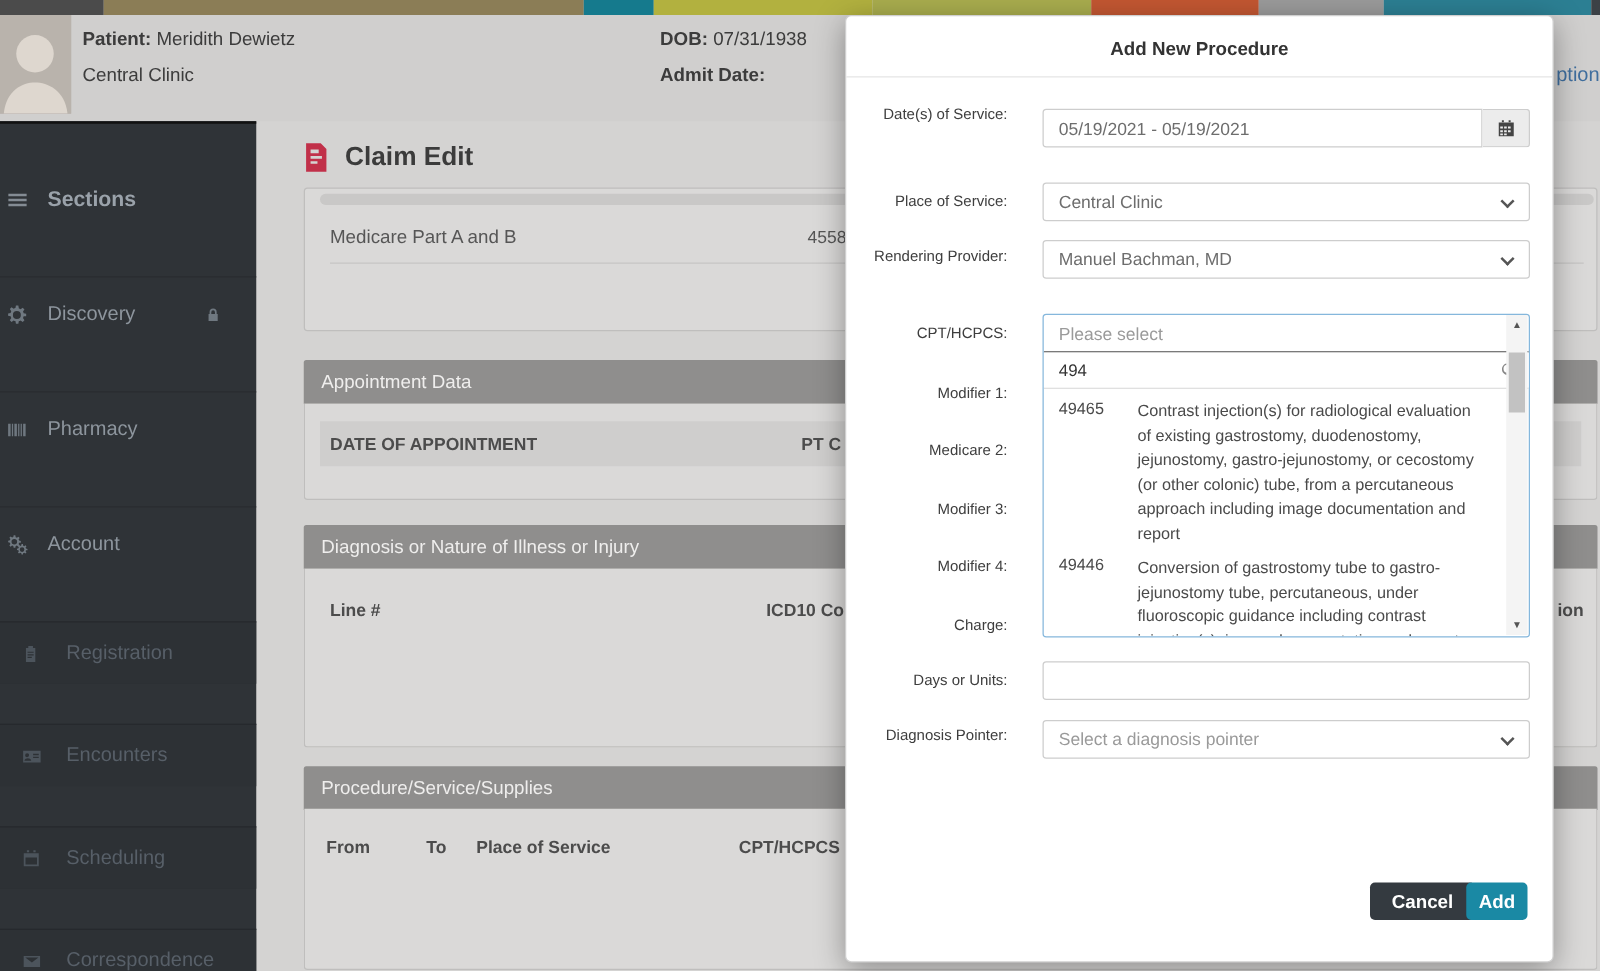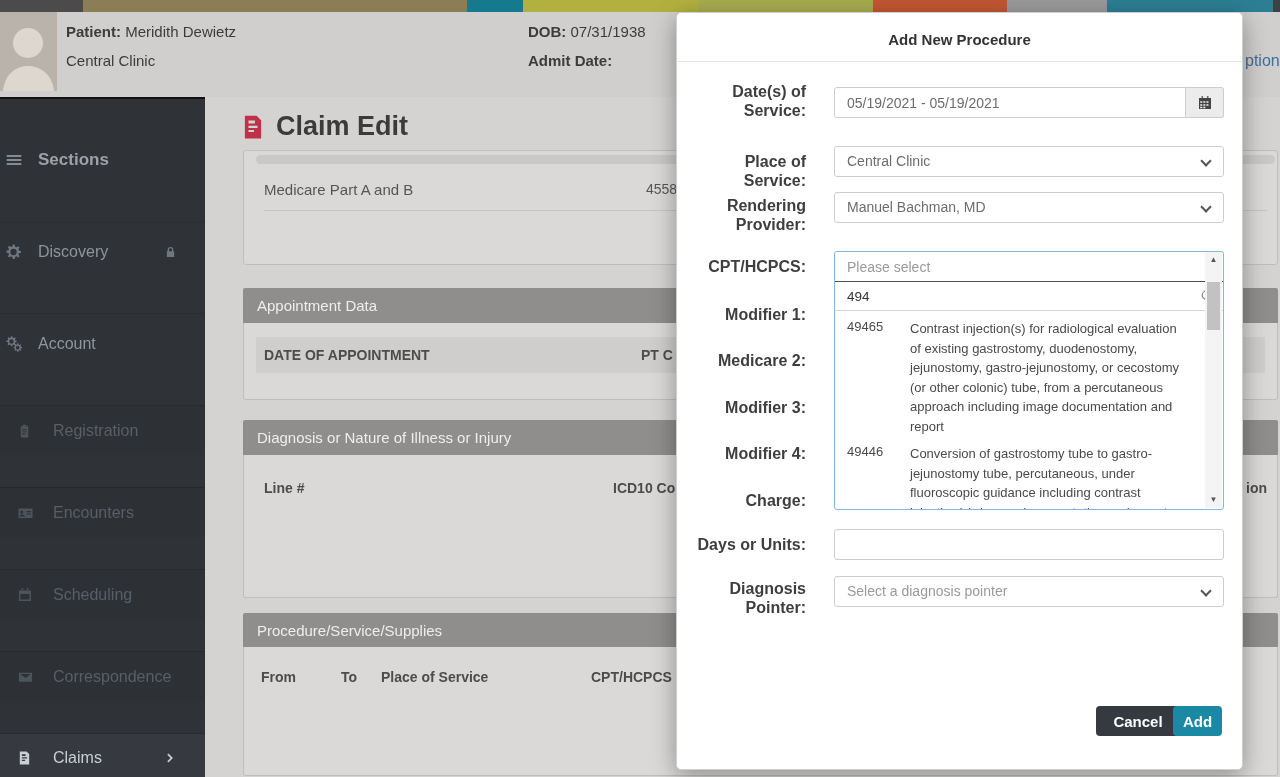--- a/index.html
+++ b/index.html
@@ -40,21 +40,21 @@
   .nav-item.sub .nav-label { left:53px; }
   .icon.trail { left:auto !important; right:28px; }
   .nav-item.active { background:#363a40; border-bottom:1px dotted #8a8a8a; }
   .nav-item.active .nav-label { color:#c7ced5; }
   .nav-item.active .icon { color:#c7ced5; }
 
   
   #main { position:absolute; left:205px; top:97px; width:1075px; height:680px; background:#d4d3d2; z-index:1; }
   #page-title-row { position:absolute; left:35px; top:14px; display:flex; align-items:center; }
   #page-title-icon { color:#c13049; margin-right:10px; }
-  #page-title { font-size:27px; font-weight:700; color:#3b3b3b; }
+  #page-title { font-size:21px; font-weight:700; color:#3b3b3b; }
   .panel { position:absolute; left:38px; width:1035px; background:#dad9d8; border:1px solid #bfbebd; border-radius:3px; }
   #insurance-panel { top:53px; height:115px; }
   #insurance-scrollbar { position:absolute; left:12px; right:2px; top:4px; height:9px; background:#c9c8c7; border-radius:5px; }
   #insurance-row { position:absolute; left:20px; right:10px; top:22px; height:38px; border-bottom:1px solid #c6c5c4; }
   #insurance-plan { position:absolute; left:0; top:8px; font-size:15px; color:#565656; }
   #insurance-number { position:absolute; left:382px; top:8px; font-size:14px; color:#565656; }
   .section-bar { position:absolute; left:38px; width:1035px; height:35px; background:#8f8e8d; color:#efeeed; font-size:15px; line-height:35px; padding-left:14px; border-radius:2px 2px 0 0; }
   #appt-bar { top:191px; }
   #appt-panel { top:226px; height:77px; border-top:none; border-radius:0 0 3px 3px; }
   .inner-strip { position:absolute; left:12px; right:12px; top:14px; height:36px; background:#cfcecd; }
@@ -70,21 +70,21 @@
   #proc-panel { top:550px; height:129px; border-top:none; border-radius:0 0 3px 3px; }
   #proc-col1 { left:17px; top:22px; }
   #proc-col2 { left:97px; top:22px; }
   #proc-col3 { left:137px; top:22px; }
   #proc-col4 { left:347px; top:22px; }
 
   
   #modal { position:absolute; left:676px; top:12px; width:567px; height:758px; background:#ffffff; border:1px solid #cfcfcf; border-radius:5px; box-shadow:0 6px 24px rgba(0,0,0,.35); z-index:10; }
   #modal-title { position:absolute; left:0; top:18px; width:100%; text-align:center; font-size:15px; font-weight:700; color:#333; }
   #modal-header-divider { position:absolute; left:0; top:48px; width:100%; height:1px; background:#e5e5e5; }
-  .m-label { position:absolute; left:14px; width:115px; text-align:right; font-size:16px; font-weight:700; color:#3e3e3e; line-height:19px; }
+  .m-label { position:absolute; left:14px; width:115px; text-align:right; font-size:12px; font-weight:400; color:#3e3e3e; line-height:19px; }
   .m-ctl { position:absolute; left:157px; width:390px; height:31px; }
   .text-input, .select { width:100%; height:100%; border:1px solid #cdcdcd; border-radius:3px; background:#fff; font-size:14px; color:#6d6d6d; padding:0 12px; font-family:inherit; }
   .select { position:relative; line-height:29px; cursor:pointer; }
   .select .chev { position:absolute; right:13px; top:10px; width:8px; height:8px; border-right:2px solid #555; border-bottom:2px solid #555; transform:rotate(45deg); }
   .placeholder { color:#9a9a9a; }
   #dates-group { display:flex; }
   #dates-input { flex:1; border-radius:3px 0 0 3px; }
   #dates-cal-btn { width:38px; background:#ececec; border:1px solid #cdcdcd; border-left:none; border-radius:0 3px 3px 0; display:flex; align-items:center; justify-content:center; color:#444; cursor:pointer; }
   #lbl-dates { top:69px; }
   #ctl-dates { top:74px; }
@@ -169,20 +169,28 @@
         </span>
         <span class="nav-label">Discovery</span>
         <span class="icon trail">
           <svg width="13" height="15" viewBox="0 0 16 16" fill="currentColor">
             <path fill-rule="evenodd" d="M4.5 7V5.2a3.5 3.5 0 0 1 7 0V7h1v7h-9V7zm1.7 0h3.6V5.2a1.8 1.8 0 0 0-3.6 0z"></path>
           </svg>
         </span>
       </div>
       <div class="nav-row nav-item">
         <span class="icon lead">
+          <svg width="17" height="16" viewBox="0 0 16 16" fill="currentColor">
+            <path d="M1 3h2v10H1zM4 3h1v10H4zM6 3h2v10H6zM9 3h1v10H9zM11 3h1v10h-1zM13 3h2v10h-2z"></path>
+          </svg>
+        </span>
+        <span class="nav-label">Pharmacy</span>
+      </div>
+      <div class="nav-row nav-item">
+        <span class="icon lead">
           <svg width="18" height="17" viewBox="0 0 16 16" fill="currentColor">
             <path fill-rule="evenodd" transform="scale(.7)" d="M8 5a3 3 0 1 0 0 6 3 3 0 0 0 0-6zm7 3.9v-1.8l-1.9-.4a5.2 5.2 0 0 0-.5-1.3l1.1-1.6-1.3-1.3-1.6 1.1a5.2 5.2 0 0 0-1.3-.5L9.1.9H7.3l-.4 1.9c-.5.1-.9.3-1.3.5L4 2.2 2.7 3.5l1.1 1.6c-.2.4-.4.8-.5 1.3l-1.9.4v1.8l1.9.4c.1.5.3.9.5 1.3l-1.1 1.6 1.3 1.3 1.6-1.1c.4.2.8.4 1.3.5l.4 1.9h1.8l.4-1.9c.5-.1.9-.3 1.3-.5l1.6 1.1 1.3-1.3-1.1-1.6c.2-.4.4-.8.5-1.3z"></path>
             <path fill-rule="evenodd" transform="translate(6.8 6.8) scale(.58)" d="M8 5a3 3 0 1 0 0 6 3 3 0 0 0 0-6zm7 3.9v-1.8l-1.9-.4a5.2 5.2 0 0 0-.5-1.3l1.1-1.6-1.3-1.3-1.6 1.1a5.2 5.2 0 0 0-1.3-.5L9.1.9H7.3l-.4 1.9c-.5.1-.9.3-1.3.5L4 2.2 2.7 3.5l1.1 1.6c-.2.4-.4.8-.5 1.3l-1.9.4v1.8l1.9.4c.1.5.3.9.5 1.3l-1.1 1.6 1.3 1.3 1.6-1.1c.4.2.8.4 1.3.5l.4 1.9h1.8l.4-1.9c.5-.1.9-.3 1.3-.5l1.6 1.1 1.3-1.3-1.1-1.6c.2-.4.4-.8.5-1.3z"></path>
           </svg>
         </span>
         <span class="nav-label">Account</span>
       </div>
       <div class="nav-row nav-item sub">
         <span class="icon lead">
           <svg width="15" height="16" viewBox="0 0 16 16" fill="currentColor">

